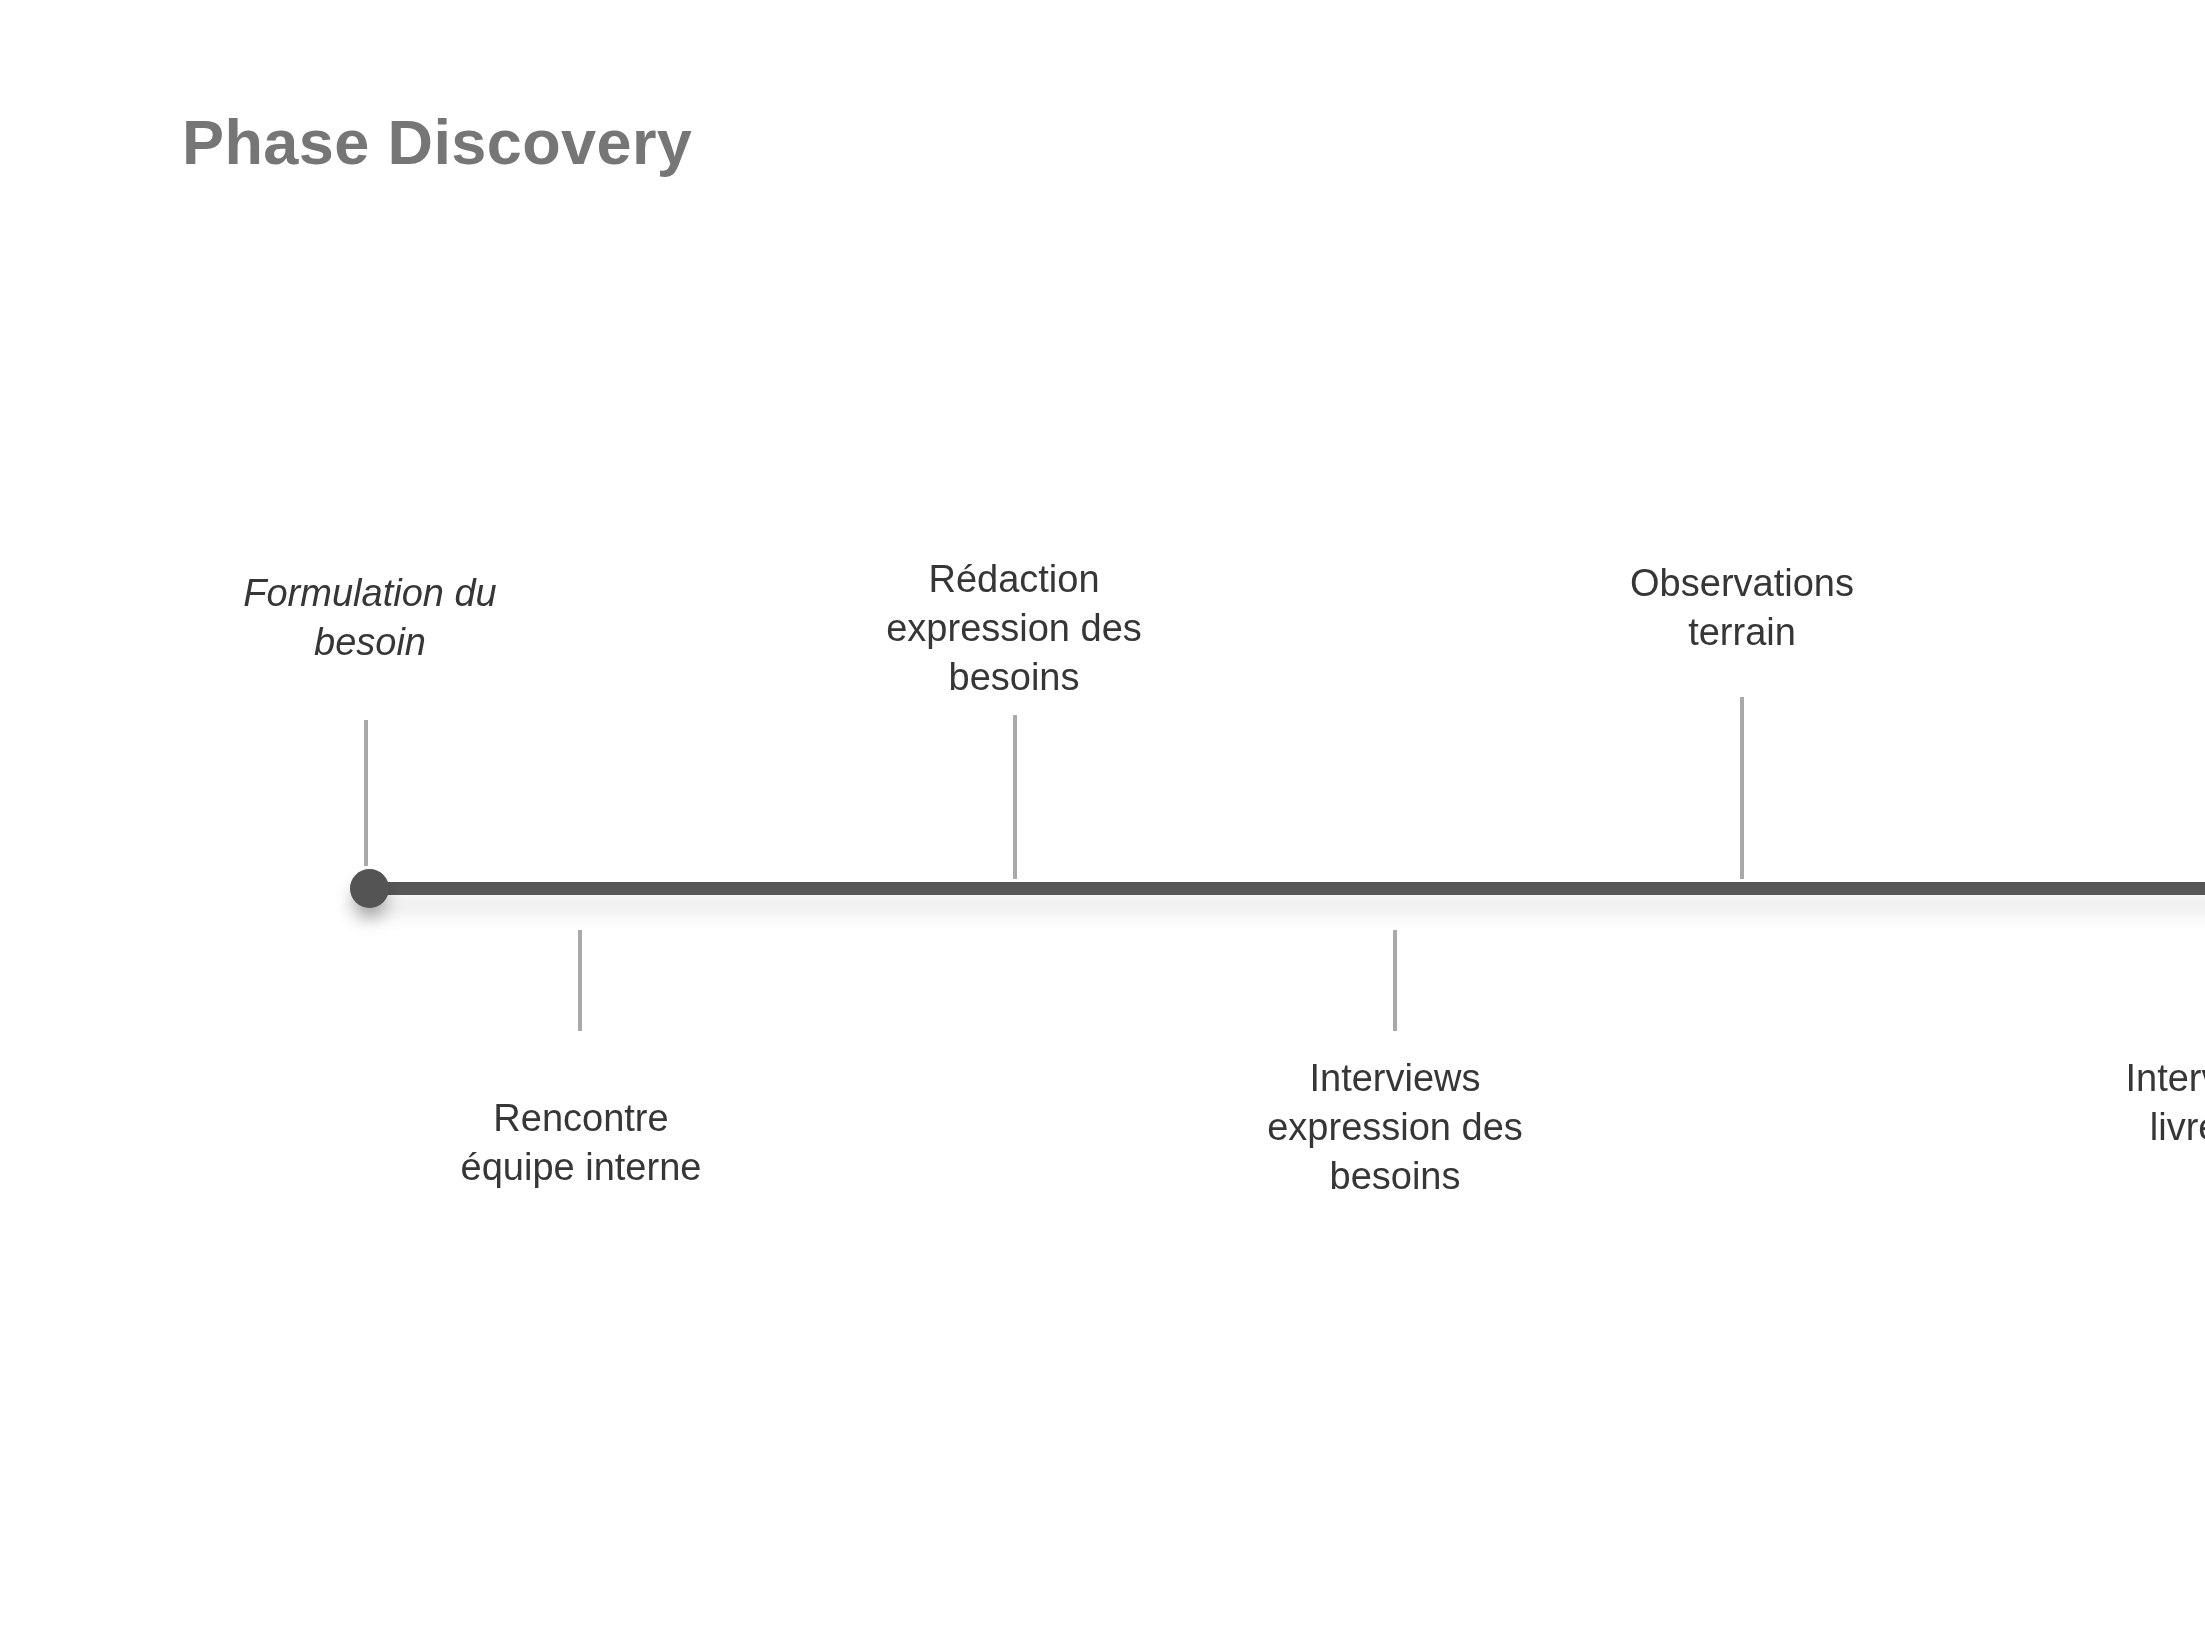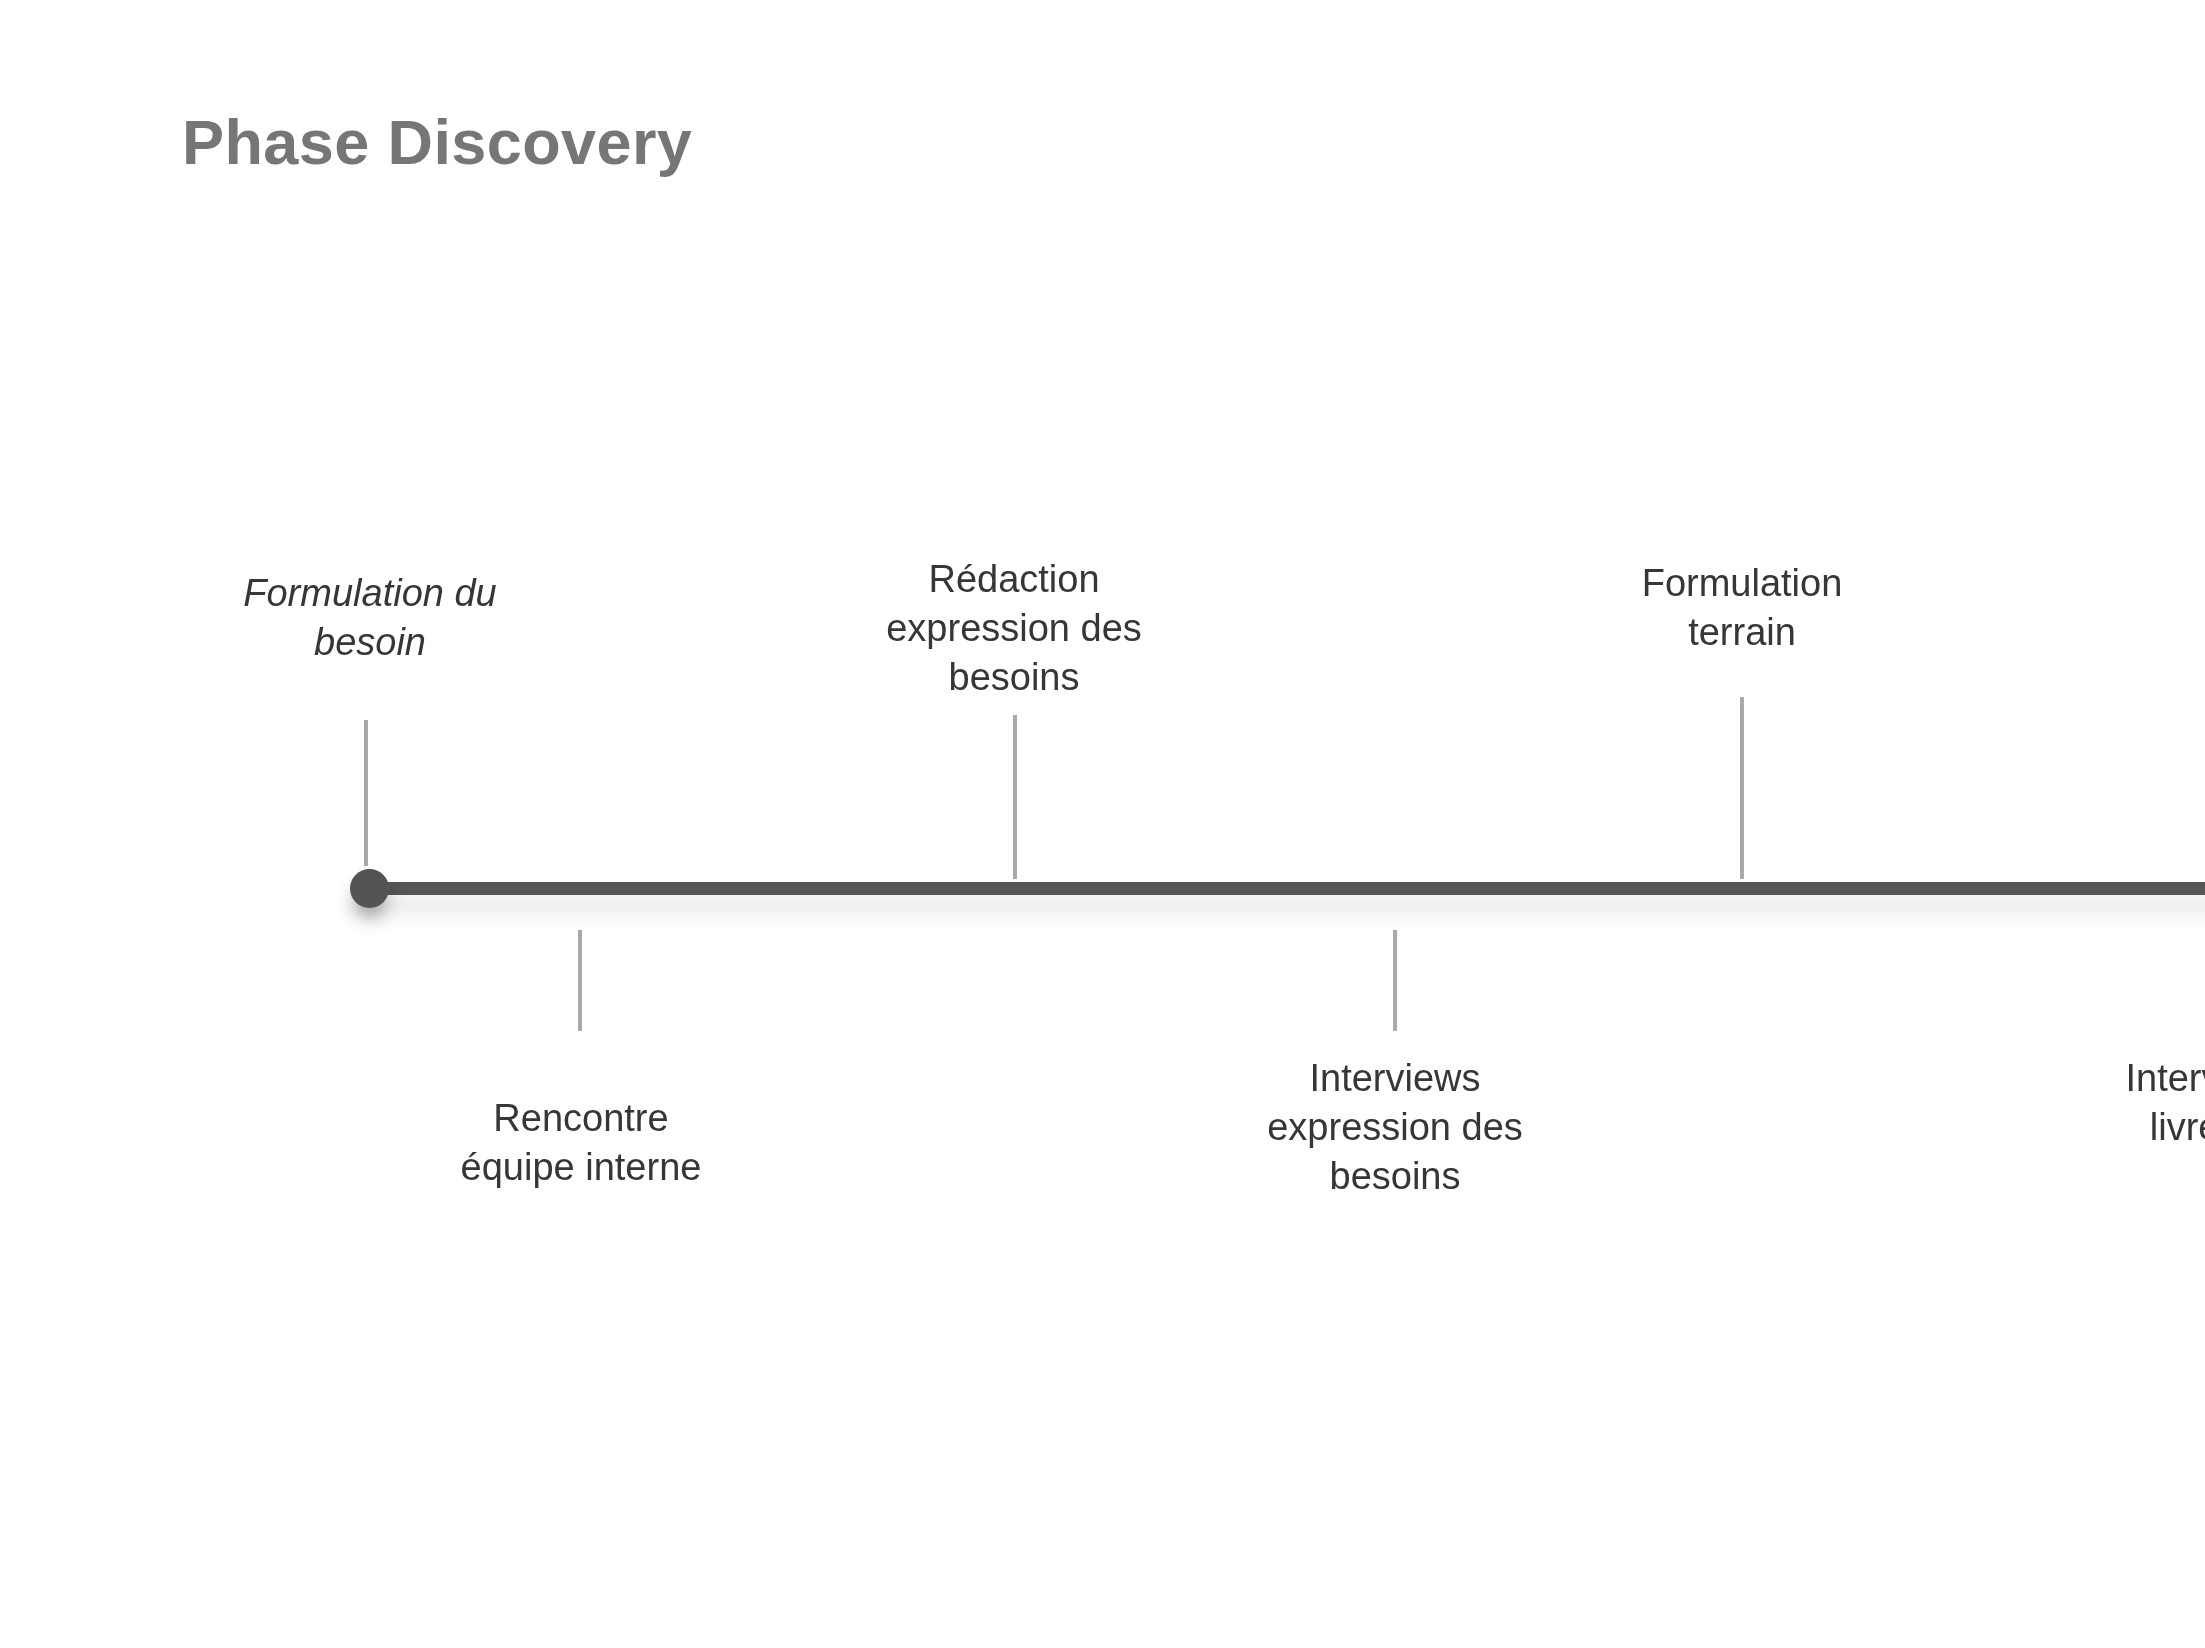--- a/index.html
+++ b/index.html
@@ -62,19 +62,19 @@
       <div class="milestone-label" style="left: 370px; bottom: 982px; font-style: italic;">Formulation du
 besoin</div>
       <div class="milestone-label" style="left: 581px; top: 1054px; margin-top: 40px;">Rencontre
 équipe interne</div>
       <div class="milestone-label" style="left: 1014px; bottom: 947px;">Rédaction
 expression des
 besoins</div>
       <div class="milestone-label" style="left: 1395px; top: 1054px;">Interviews
 expression des
 besoins</div>
-      <div class="milestone-label" style="left: 1742px; bottom: 992px;">Formulation
+      <div class="milestone-label" style="left: 1742px; bottom: 992px;">Observations
 terrain</div>
       <div class="milestone-label" style="left: 2211px; top: 1054px;">Interviews
 livreurs</div>
     </div>
 </div>
 
 
 </body></html>

